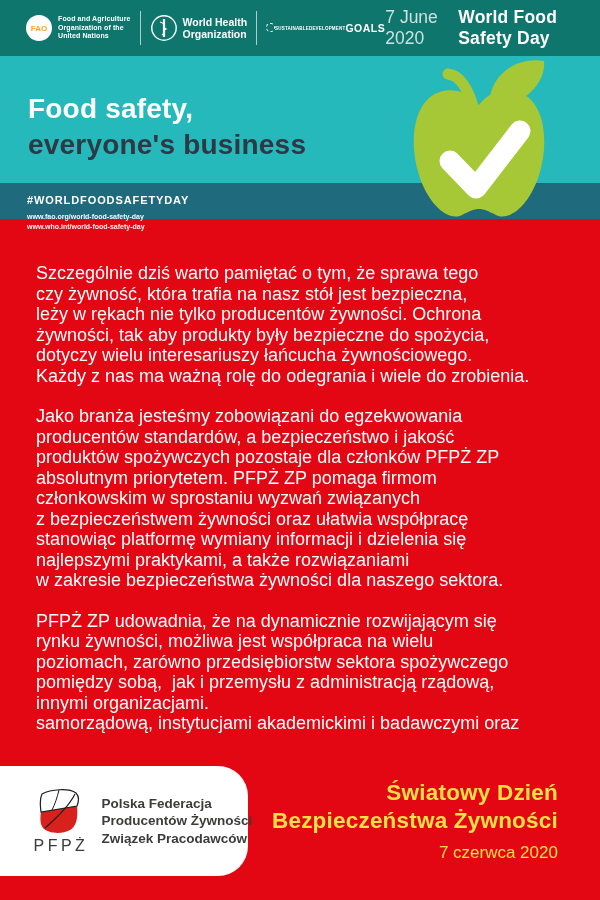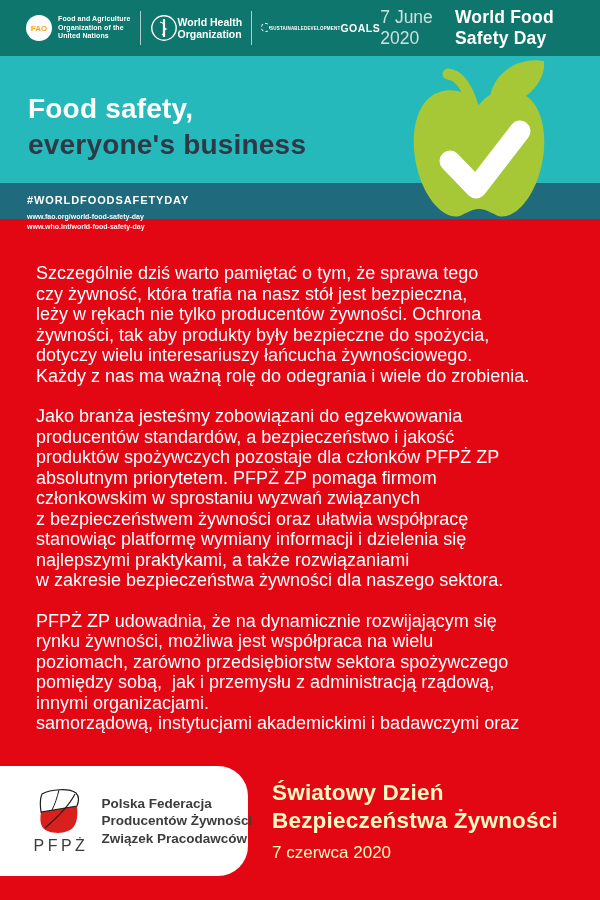--- a/index.html
+++ b/index.html
@@ -10,21 +10,21 @@
 
   
   .topbar { position:absolute; top:0; left:0; width:600px; height:56px; background:#0f766e;
             display:flex; align-items:center; padding:0 12px; color:#fff; z-index:3; }
   .logo-row { display:flex; align-items:center; }
   .fao-block { display:flex; align-items:center; gap:6px; margin-left:14px; }
   .fao-circle { width:26px; height:26px; border-radius:50%; background:#fff; color:#F7A521;
                 font-size:8px; font-weight:bold; display:flex; align-items:center; justify-content:center; }
   .logo-text-sm { font-size:7px; font-weight:bold; line-height:8.5px; letter-spacing:.1px; }
   .vdiv { width:1px; height:34px; background:rgba(255,255,255,.65); margin:0 9px; }
-  .who-block { display:flex; align-items:center; }
+  .who-block { display:flex; align-items:center; gap:5px; }
   .who-text { font-size:10.5px; font-weight:bold; line-height:12px; }
   .sdg-block { display:flex; flex-direction:row; align-items:center; line-height:1; }
   .sdg-ring { width:9px; height:9px; border:1.5px dashed #fff; border-radius:50%; margin-bottom:2px; }
   .sdg-sm { font-size:4.5px; font-weight:bold; letter-spacing:.2px; line-height:5px; }
   .sdg-goals { font-size:10.5px; font-weight:bold; letter-spacing:.5px; margin-top:1px; }
   .wfsd { margin-left:auto; display:flex; align-items:baseline; gap:10px; padding-right:2px; }
   .wfsd-date { font-size:17.5px; font-weight:normal; opacity:.78; }
   .wfsd-event { font-size:17.5px; font-weight:bold; letter-spacing:.2px; }
 
   
@@ -47,21 +47,21 @@
                  color:#fff; padding:28px 18px 0 36px; z-index:2; }
   .para { font-size:18px; line-height:20.5px; margin-bottom:20px; font-weight:normal; letter-spacing:0; }
   .tline { white-space:pre; }
 
   
   .orgbox { position:absolute; left:0; top:766px; width:248px; height:110px; background:#fff;
             border-radius:0 30px 30px 0; display:flex; align-items:center; padding-left:30px; z-index:6; }
   .pfpz { display:flex; flex-direction:column; align-items:center; }
   .pfpz-acronym { font-size:16px; letter-spacing:3.5px; padding-left:3.5px; color:#3C3C3B; margin-top:3px; }
   .org-lines { margin-left:13px; color:#3C3C3B; font-weight:bold; font-size:13.5px; line-height:17.5px; }
-  .footer-right { position:absolute; left:272px; top:779px; color:#fef9c3; z-index:6; }
+  .footer-right { position:absolute; left:272px; top:779px; color:#fde047; z-index:6;text-align:right; }
   .footer-title { font-size:22.5px; font-weight:800; line-height:28px; letter-spacing:.2px; }
   .footer-date { font-size:17px; font-weight:normal; margin-top:8px; }
 </style>
 </head>
 <body>
 
 <div class="poster">
 
   <header class="topbar">
     <div class="logo-row">

